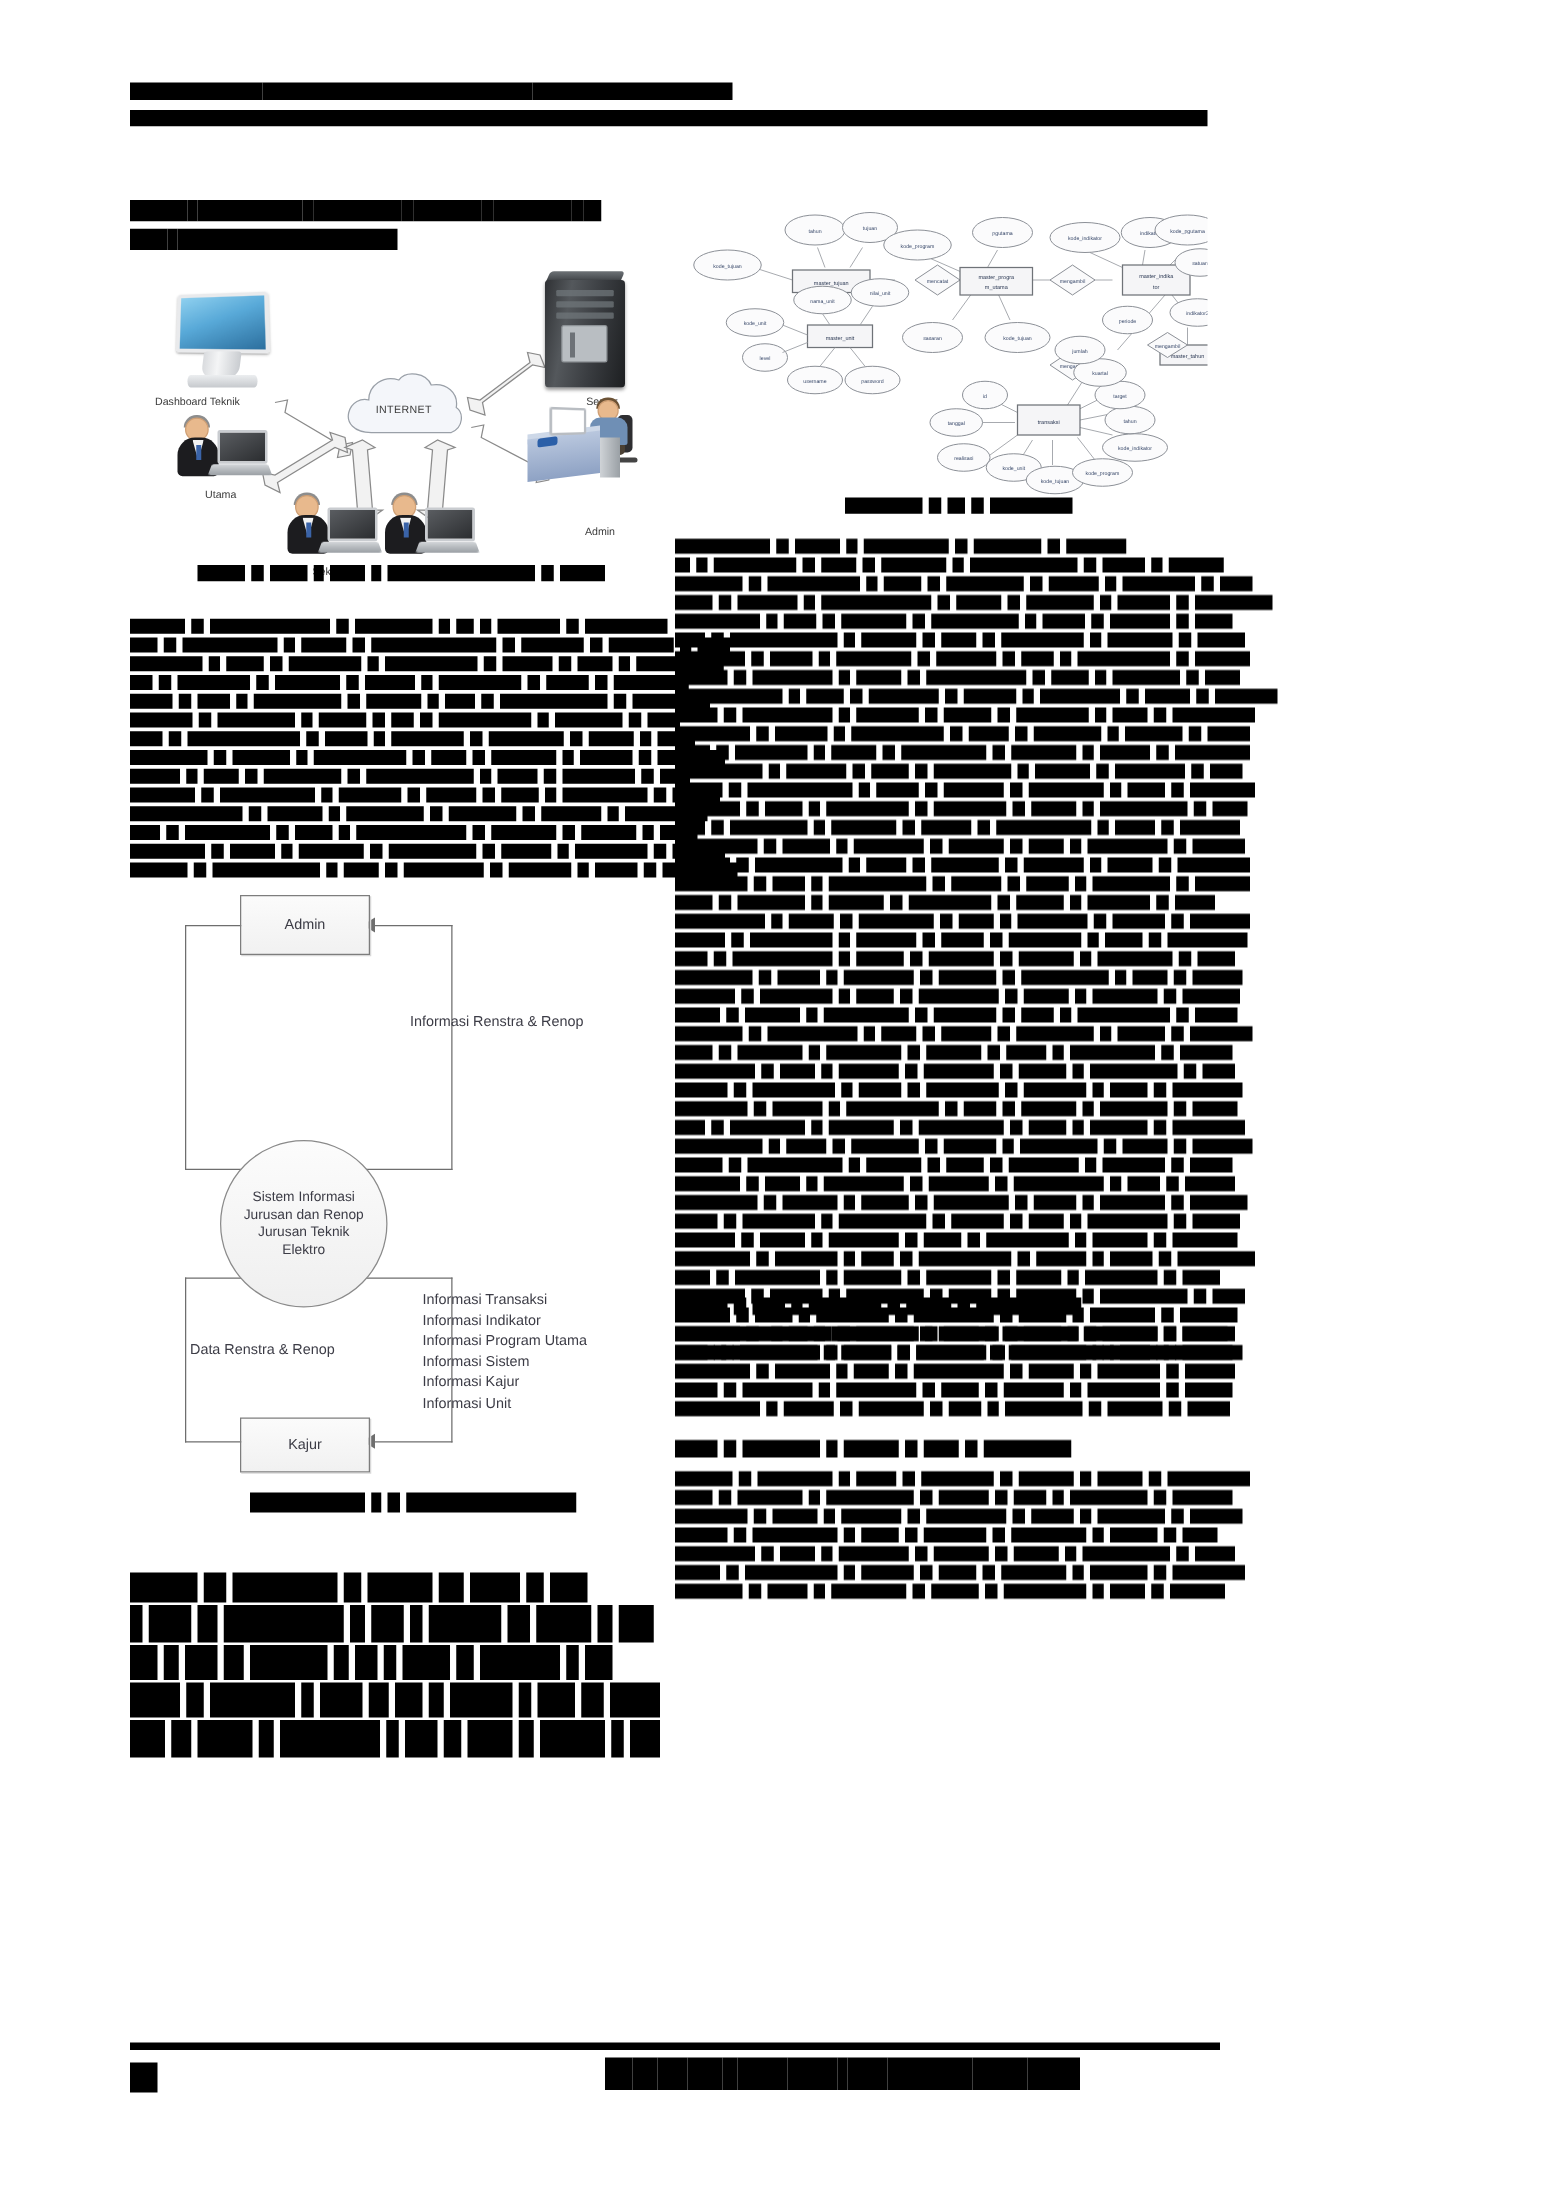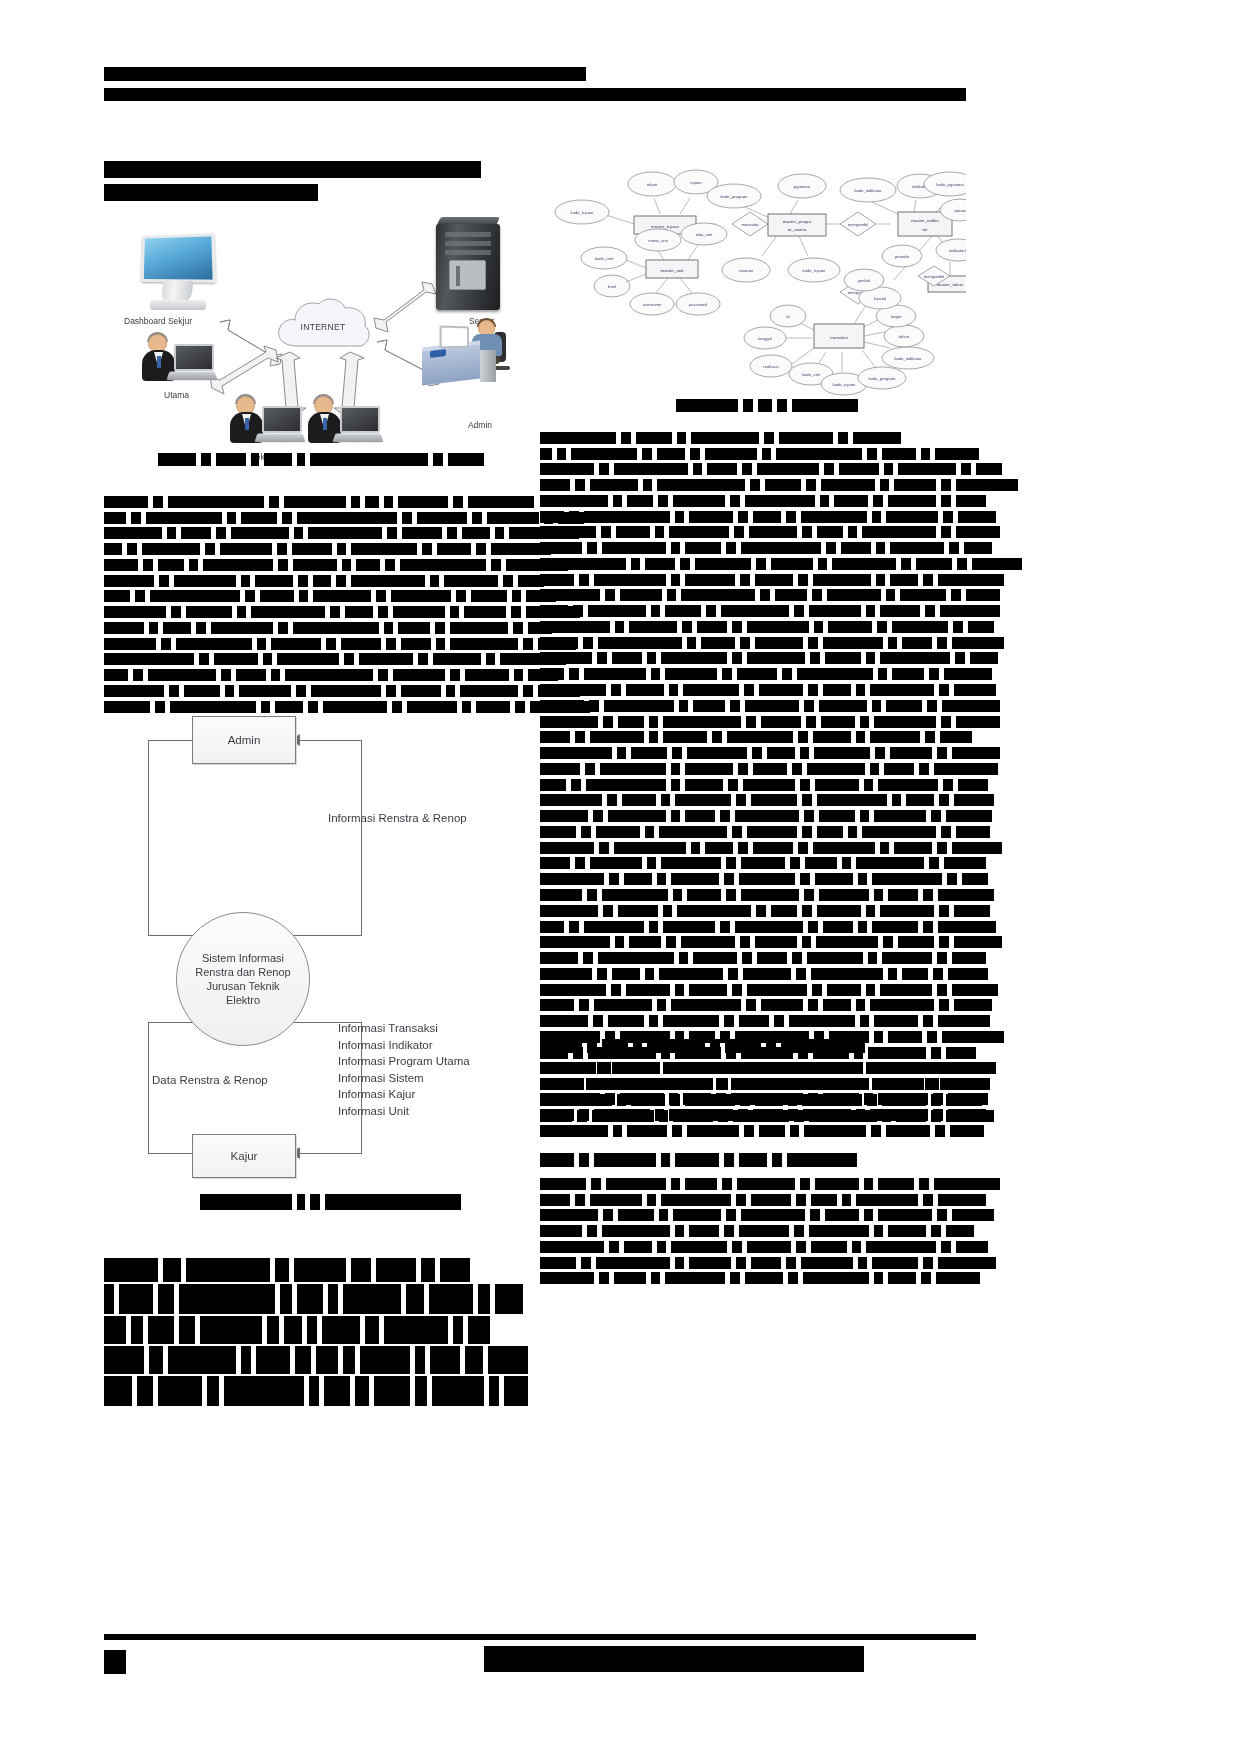--- a/index.html
+++ b/index.html
@@ -252,21 +252,21 @@
       <svg width="32" height="68" viewBox="0 0 32 68">
         <polygon points="18,0 8,6 14,8 10,56 2,56 16,66 30,56 22,56 26,8 32,6 18,0" fill="#f2f2f2" stroke="#8a8a8a" stroke-width="1"></polygon>
       </svg>
     </div>
 
     <div class="kiosk">
       <div class="screen"></div>
         <div class="neck"></div>
         <div class="foot"></div>
     </div>
-    <div class="nd-label" style="left:6px;top:104px;">Dashboard Sekjur</div>
+    <div class="nd-label" style="left:6px;top:104px;">Dashboard Teknik</div>
 
     <div class="server">
       <div class="top"></div>
       <div class="body"></div>
       <div class="bay" style="top:8px;"></div>
       <div class="bay" style="top:17px;"></div>
       <div class="bay" style="top:26px;"></div>
       <div class="slot"></div>
     </div>
     <div class="nd-label" style="right:14px;top:104px;">Server</div>
@@ -397,32 +397,32 @@
       <span>Admin</span>
     </div>
 
     <div class="dfd-box" id="dfd-unit">
       <span>Kajur</span>
     </div>
 
     <div id="dfd-proc">
       <div id="dfd-proc-lines">
           <div>Sistem Informasi</div>
-          <div>Renstra dan Renop</div>
+          <div>Jurusan dan Renop</div>
           <div>Jurusan Teknik</div>
           <div>Elektro</div>
         </div>
     </div>
 
 
     <div class="dfd-lbl" style="left:208px;top:94px;">Informasi Renstra &amp; Renop</div>
 
     <div class="dfd-lbl" style="left:32px;top:356px;">Data Renstra &amp; Renop</div>
 
-    <div class="dfd-lbl" style="left:218px;top:304px;" id="dfd-unit-outputs">
+    <div class="dfd-lbl" style="left:218px;top:316px;" id="dfd-unit-outputs">
         <div>Informasi Transaksi</div>
         <div>Informasi Indikator</div>
         <div>Informasi Program Utama</div>
         <div>Informasi Sistem</div>
         <div>Informasi Kajur</div>
         <div>Informasi Unit</div>
       </div>
   </div>
 
   <div style="position:absolute;left:200px;top:1194px;width:300px;">

